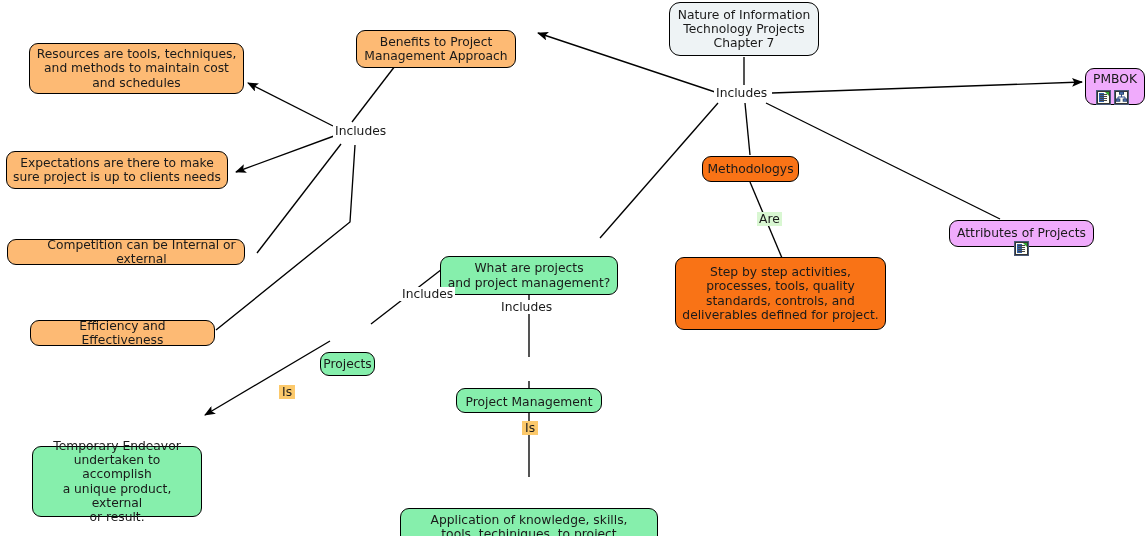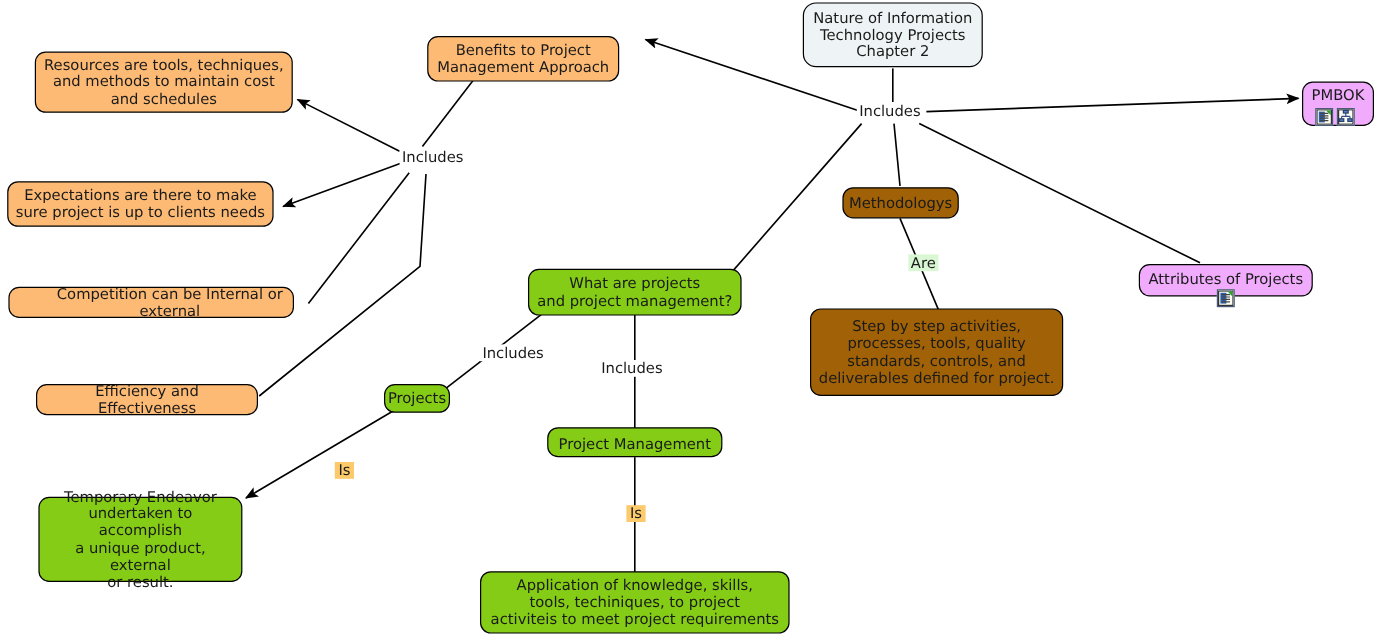--- a/index.html
+++ b/index.html
@@ -9,22 +9,22 @@
   #edges{position:absolute;left:0;top:0;width:1145px;height:536px;}
 
   .node{position:absolute;box-sizing:border-box;
         border:1.6px solid #000000;border-radius:9px;
         display:flex;align-items:center;justify-content:center;
         text-align:center;color:#1a1a1a;font-size:12.3px;line-height:14.2px;
         padding:3px 6px;}
   .node span{display:block;white-space:pre-line;}
 
   .n-pink{background:#fdba74;}
-  .n-orange{background:#84cc16;}
-  .n-green{background:#a16207;}
+  .n-orange{background:#86efac;margin-top:32px;}
+  .n-green{background:#f97316;}
   .n-blue{background:#f0abfc;}
   .n-grey{background:#eef3f5;border-radius:11px;}
 
   .linklabel{position:absolute;font-size:12.3px;color:#1a1a1a;
              background:#ffffff;padding:0 2px;white-space:nowrap;line-height:14px;}
   .lbl-green{background:#d9f7d2;}
   .lbl-orange{background:#fcc96b;padding:0 3px;}
 
   .iconrow{position:absolute;display:flex;gap:3px;}
   .micon{width:15px;height:15px;border:1px solid #4a5a78;background:#f2f4f8;
@@ -74,21 +74,21 @@
 
       <path d="M529,381 L529,477"></path>
 
       <path d="M750,182 L782,258"></path>
     </g>
   </svg>
 
   <div class="node n-grey" style="left:669px;top:2px;width:150px;height:54px;">
     <span>Nature of Information
 Technology Projects
-Chapter 2</span>
+Chapter 7</span>
   </div>
 
   <div class="node n-pink" style="left:29px;top:43px;width:215px;height:51px;">
     <span>Resources are tools, techniques,
 and methods to maintain cost
 and schedules</span>
   </div>
 
   <div class="node n-pink" style="left:356px;top:30px;width:160px;height:38px;">
     <span>Benefits to Project

